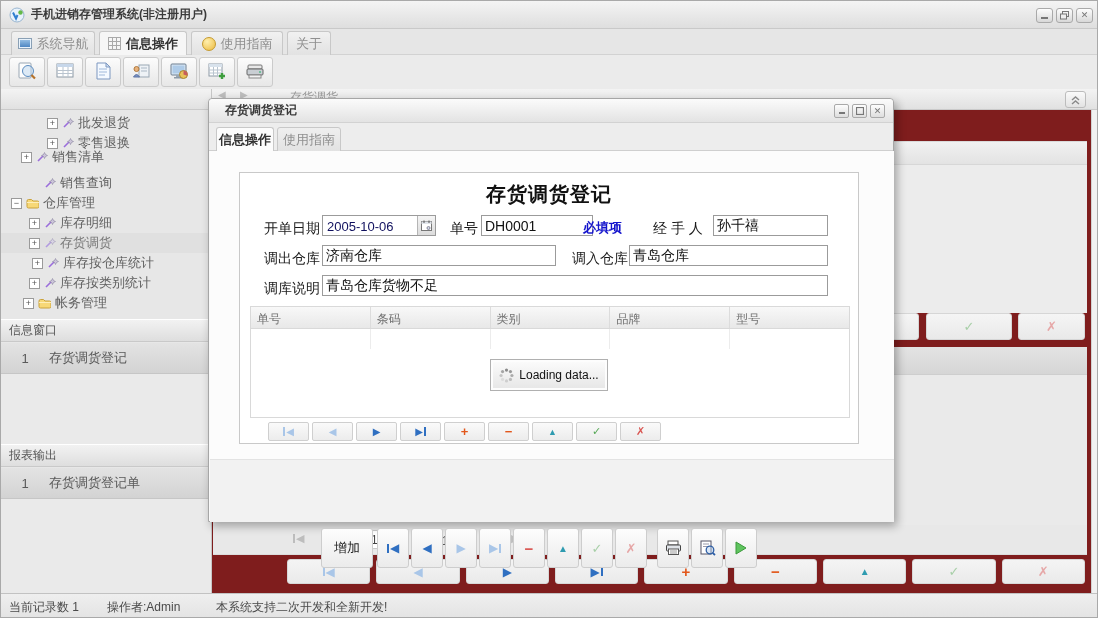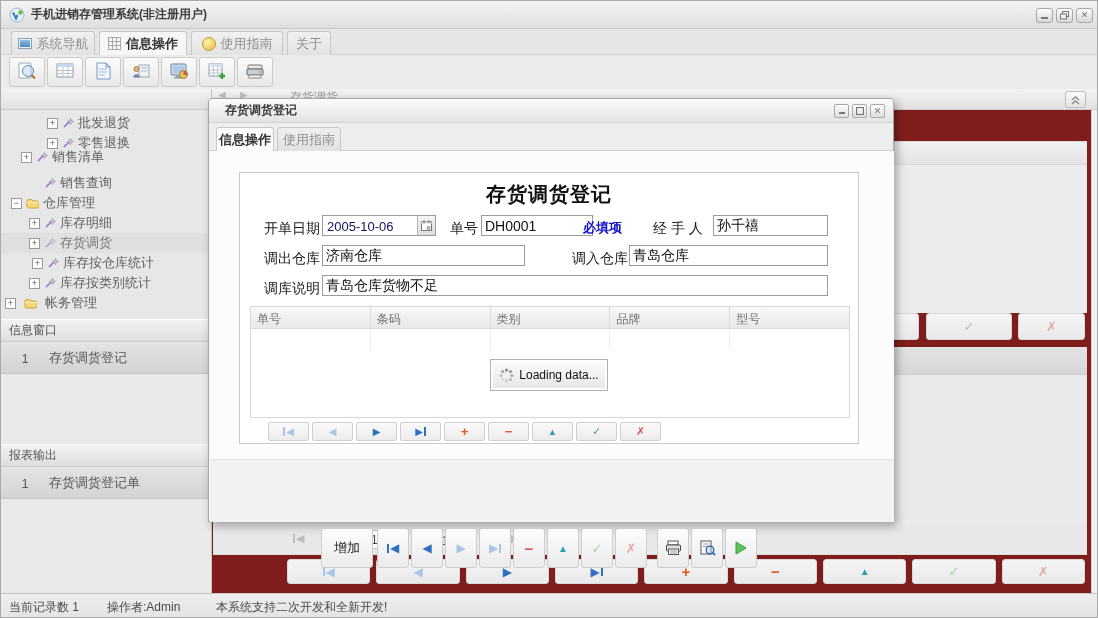--- a/index.html
+++ b/index.html
@@ -451,21 +451,21 @@
     <div class="tree-row" style="top:163px;padding-left:28px;">
       <span class="exp plus"></span>
       <span class="ticon">
           <svg width="12" height="12">
             <line x1="2" y1="10" x2="8" y2="4" stroke="#9a6ddb" stroke-width="1.6"></line>
             <path d="M8.5 1.5 l1 2 2 1 -2 1 -1 2 -1 -2 -2 -1 2 -1 z" fill="#ccc5da" stroke="#8a84a0" stroke-width="0.6"></path>
           </svg>
         </span>
       <span>库存按类别统计</span>
     </div>
-    <div class="tree-row" style="top:183px;padding-left:4px;gap:8px;">
+    <div class="tree-row" style="top:183px;padding-left:22px;">
       <span class="exp plus"></span>
       <span class="ticon">
           <svg width="13" height="11">
             <path d="M1 3 q0 -1.5 1.5 -1.5 h3 l1.5 1.5 h4.5 q1.5 0 1.5 1.5 v4 q0 1.5 -1.5 1.5 h-9 q-1.5 0 -1.5 -1.5 z" fill="#f7d877" stroke="#caa23c"></path>
             <path d="M1 4.5 h12" stroke="#fdeeba"></path>
           </svg>
         </span>
       <span>帐务管理</span>
     </div>
 
@@ -539,21 +539,21 @@
               </svg>
           </span>
         </span>
         <span class="flabel" style="left:210px;top:45px;">单号</span>
         <input class="finput" style="left: 241px; top: 42px; width: 112px;" value="DH0001">
         <span class="req" style="left:343px;top:45px;font-weight:bold;">必填项</span>
         <span class="flabel" style="left:413px;top:45px;">经 手 人</span>
         <input class="finput" style="left: 473px; top: 42px; width: 115px;" value="孙千禧">
 
         <span class="flabel" style="left:24px;top:75px;">调出仓库</span>
-        <input class="finput" style="left: 82px; top: 72px; width: 203px;" value="济南仓库">
+        <input class="finput" style="left: 82px; top: 72px; width: 234px;" value="济南仓库">
         <span class="flabel" style="left:332px;top:75px;">调入仓库</span>
         <input class="finput" style="left: 389px; top: 72px; width: 199px;" value="青岛仓库">
 
         <span class="flabel" style="left:24px;top:105px;">调库说明</span>
         <input class="finput" style="left: 82px; top: 102px; width: 506px;" value="青岛仓库货物不足">
 
         <div class="gridtable">
           <div class="ghead">
             <span class="gc">单号</span>
             <span class="gc">条码</span>

